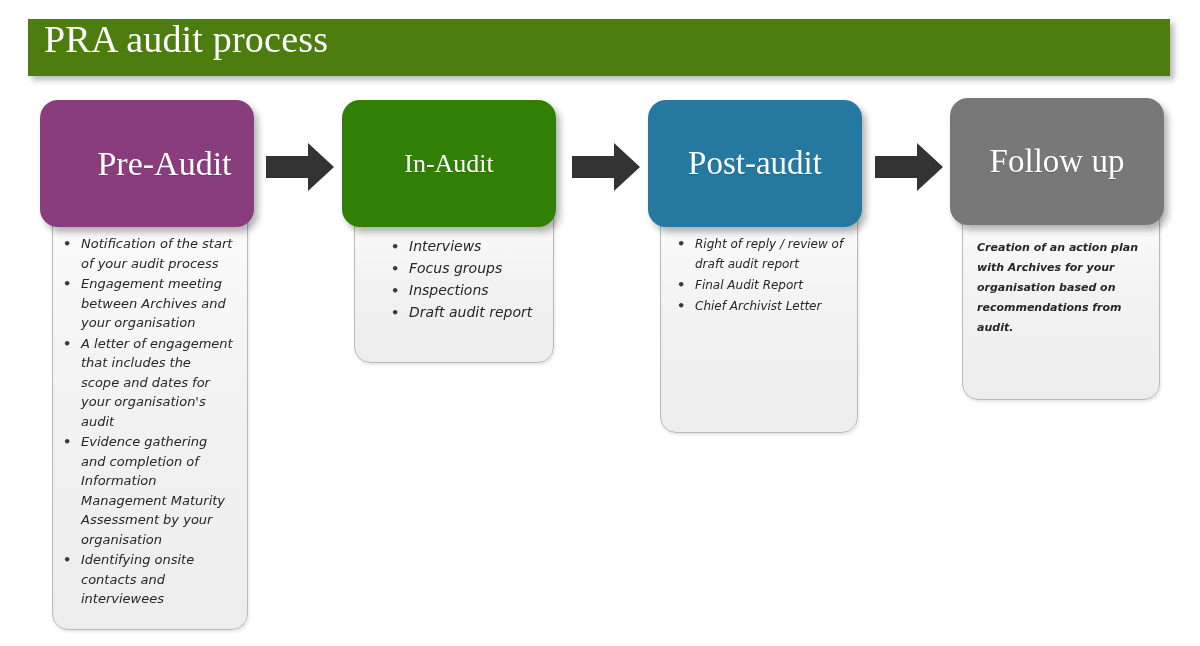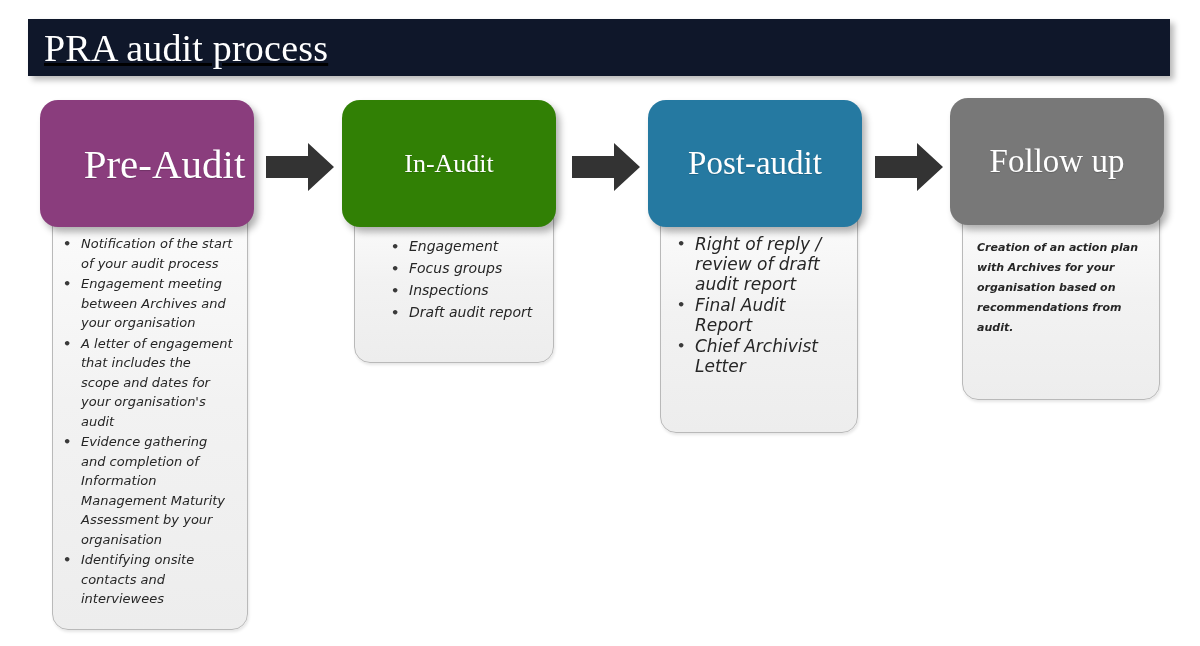--- a/index.html
+++ b/index.html
@@ -15,27 +15,26 @@
     font-family: "Liberation Sans", sans-serif;
   }
 
   
   #title-banner {
     position: absolute;
     left: 28px;
     top: 19px;
     width: 1142px;
     height: 57px;
-    background: #0f172a;
+    background: #4d7c0f;
     box-shadow: 4px 4px 6px rgba(0,0,0,0.28);
     display: flex;
-    align-items: center;
+    align-items: flex-start;
     box-sizing: border-box;
     padding-left: 16px;
-    text-decoration: underline;
   }
   #title-text {
     color: #ffffff;
     font-family: "Liberation Serif", serif;
     font-size: 38px;
     line-height: 40px;
     font-weight: 400;
     letter-spacing: 0.2px;
     white-space: nowrap;
   }
@@ -133,53 +132,53 @@
   <div class="stage-panel" style="top:115px; width:196px; height:415px; padding:18px 14px 10px 6px;">
     <ul class="bullets stage-panel-inner" style="font-size:13px; line-height:19.5px;">
       <li>Notification of the start of your audit process</li>
       <li>Engagement meeting between Archives and your organisation</li>
       <li>A letter of engagement that includes the scope and dates for your organisation's audit</li>
       <li>Evidence gathering and completion of Information Management Maturity Assessment by your organisation</li>
       <li>Identifying onsite contacts and interviewees</li>
     </ul>
   </div>
   <div class="stage-header" style="width:214px; height:127px; background:#8a3d7d;">
-    <span class="stage-header-label" style="font-size:41px;margin-left:35px;">Pre-Audit</span>
+    <span class="stage-header-label" style="font-size:34px;margin-left:35px;">Pre-Audit</span>
   </div>
 </div>
 
 <div class="arrow" style="left:266px; top:143px;">
   <svg width="68" height="48" viewBox="0 0 68 48" aria-hidden="true">
     <polygon points="0,13 42,13 42,0 68,24 42,48 42,35 0,35" fill="#333333"></polygon>
   </svg>
 </div>
 
 <div class="stage" style="left:342px; top:100px; width:220px;">
   <div class="stage-panel" style="top:115px; width:200px; height:148px; padding:20px 14px 10px 32px;">
     <ul class="bullets stage-panel-inner" style="font-size:14px; line-height:21px;">
-      <li>Engagement</li>
+      <li>Interviews</li>
       <li>Focus groups</li>
       <li>Inspections</li>
       <li>Draft audit report</li>
     </ul>
   </div>
   <div class="stage-header" style="width:214px; height:127px; background:#318005;">
     <span class="stage-header-label" style="font-size:26px;">In-Audit</span>
   </div>
 </div>
 
 <div class="arrow" style="left:572px; top:143px;">
   <svg width="68" height="48" viewBox="0 0 68 48" aria-hidden="true">
     <polygon points="0,13 42,13 42,0 68,24 42,48 42,35 0,35" fill="#333333"></polygon>
   </svg>
 </div>
 
 <div class="stage" style="left:648px; top:100px; width:220px;">
   <div class="stage-panel" style="top:115px; width:198px; height:218px; padding:18px 10px 10px 12px;">
-    <ul class="bullets stage-panel-inner" style="font-size:17px; line-height:20px;">
+    <ul class="bullets stage-panel-inner" style="font-size:12px; line-height:20px;">
       <li>Right of reply / review of draft audit report</li>
       <li>Final Audit Report</li>
       <li>Chief Archivist Letter</li>
     </ul>
   </div>
   <div class="stage-header" style="width:214px; height:127px; background:#2579a1;">
     <span class="stage-header-label" style="font-size:33px;">Post-audit</span>
   </div>
 </div>
 

